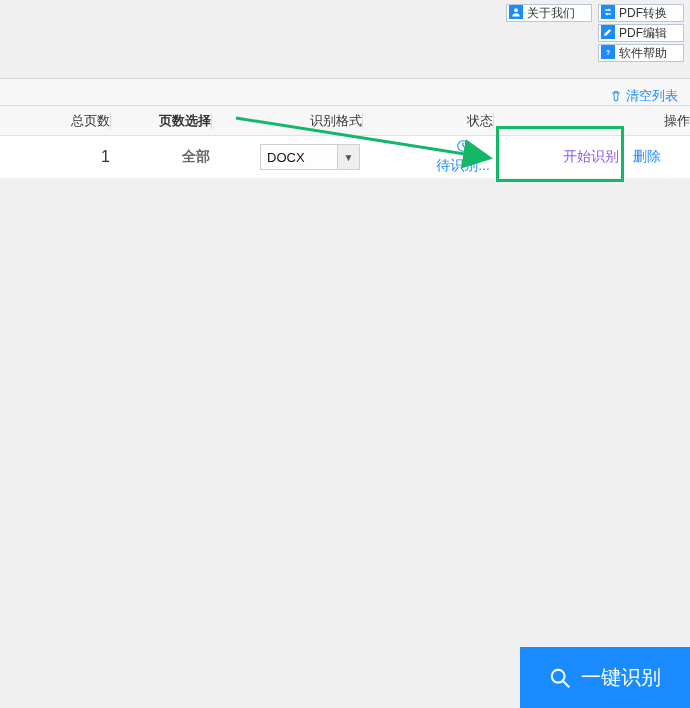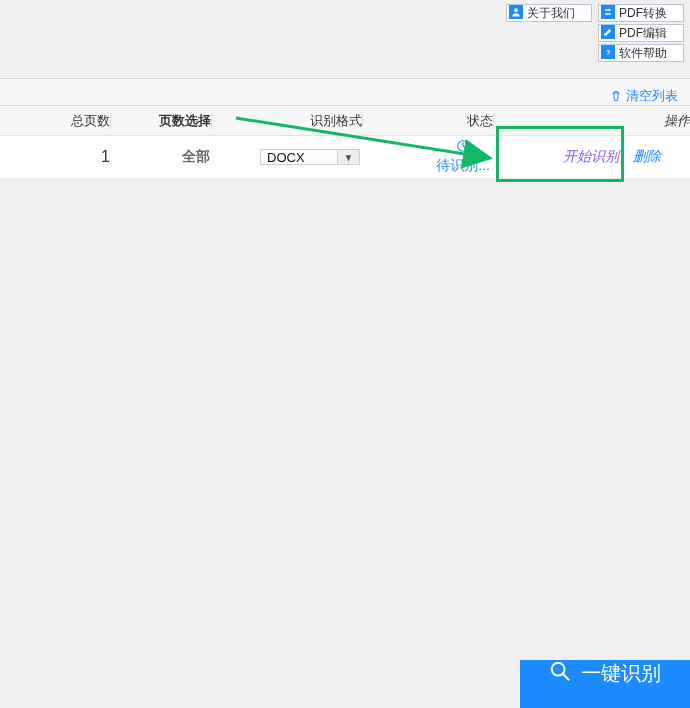--- a/index.html
+++ b/index.html
@@ -74,39 +74,39 @@
     display: flex;
     align-items: center;
     font-size: 13px;
     color: #333;
   }
   .col { text-align: right; }
   .c-pages   { width: 110px; }
   .c-select  { width: 100px; font-weight: bold; }
   .c-format  { width: 150px; }
   .c-status  { width: 130px; }
-  .c-action  { flex: 1; font-style: italic; }
+  .c-action  { flex: 1; }
 
   
   .trow {
     position: absolute;
     left: 0; right: 0;
     top: 136px; height: 42px;
     background: #ffffff;
     display: flex;
     align-items: center;
     font-size: 14px;
     color: #333;
   }
   .trow .c-pages { font-size: 16px; }
   .trow .c-select { color: #666; }
 
   .trow .format-select {
     display: inline-flex; align-items: center;
-    width: 100px; height: 16px;
+    width: 100px; height: 26px;
     background: #fdfdfd;
     border: 1px solid #cfcfcf;
     padding: 0 6px;
     position: relative;
     cursor: pointer;
     font-size: 13px;
     color: #111;
   }
   .trow .format-select .dd {
     position: absolute; right: 0; top: 0; bottom: 0;
@@ -157,25 +157,25 @@
     left: 232px; top: 114px;
     width: 280px; height: 60px;
     pointer-events: none;
     z-index: 5;
   }
 
   
   .bigbtn {
     position: absolute;
     right: 0; bottom: 0;
-    width: 170px; height: 48px;
+    width: 170px; height: 61px;
     background: #1a8cff;
     color: #fff;
     font-size: 20px;
-    display: flex; justify-content: center;
+    display: flex; align-items: center; justify-content: center;
     gap: 10px;
     cursor: pointer;
   }
   .bigbtn .search-icon { width: 22px; height: 22px; }
 
   .thead .divider {
     width: 1px; height: 16px;
     background: #dcdcdc;
   }
 </style>

